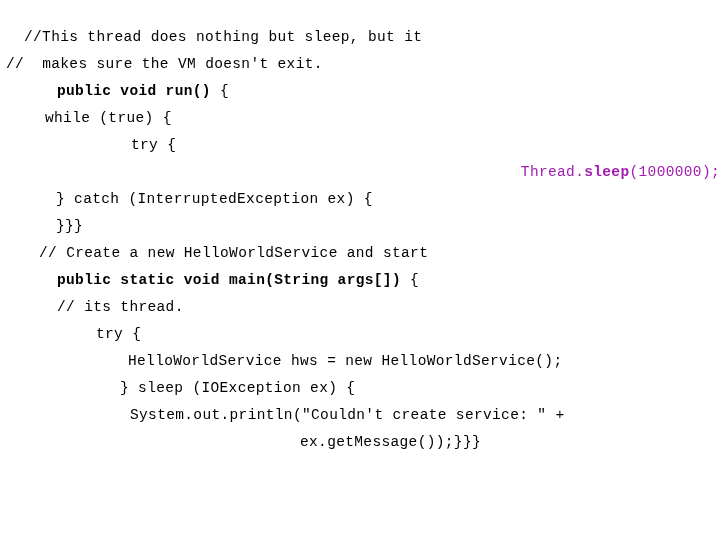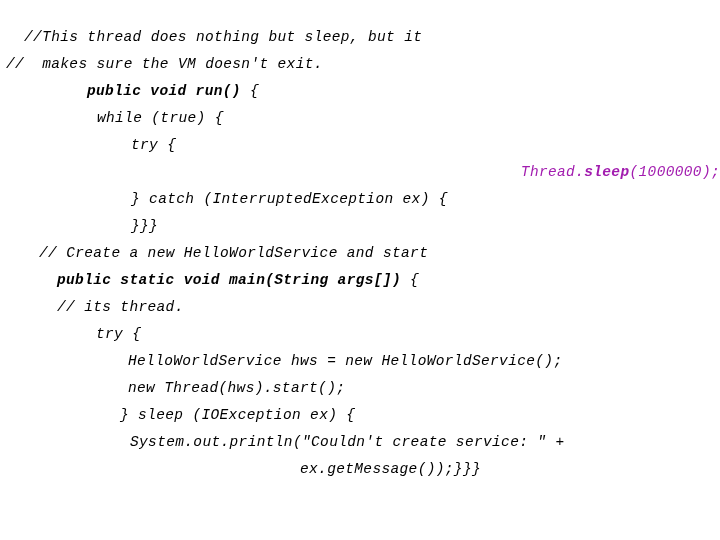--- a/index.html
+++ b/index.html
@@ -17,45 +17,44 @@
     position: relative;
     width: 720px;
     height: 540px;
     background: #ffffff;
   }
   .code-block {
     position: absolute;
     left: 0;
     top: 24px;
     width: 720px;
-    font-style: italic;
   }
   .code-line {
     display: block;
     height: 27px;
     line-height: 27px;
     white-space: pre;
     color: #000000;
     font-size: 14.5px;
     letter-spacing: 0.35px;
     font-family: "Liberation Mono", "DejaVu Sans Mono", monospace;
   }
   .code-line .seg {
     white-space: pre;
   }
   .code-line .seg.bold {
     font-weight: bold;
   }
   
   .ind-0  { padding-left: 24px; }
-  .ind-1  { padding-left: 87px; }
-  .ind-2  { padding-left: 97px; }
+  .ind-1  { padding-left: 57px; }
+  .ind-2  { padding-left: 45px; }
   .ind-3  { padding-left: 131px; }
   .ind-4  { padding-left: 188px; }
-  .ind-5  { padding-left: 104px; margin-left: 27px; }
+  .ind-5  { padding-left: 56px; }
   .ind-6  { padding-left: 57px; }
   .ind-7  { padding-left: 96px; }
   .ind-8  { padding-left: 128px; }
   .ind-9  { padding-left: 120px; }
   .ind-10 { padding-left: 130px; }
   .ind-11 { padding-left: 300px; }
 </style>
 </head>
 <body style="background: rgb(255, 255, 255);">
 
@@ -67,18 +66,17 @@
       <div class="code-line ind-2" style="color: rgb(0, 0, 0);"><span class="seg">while (true) {</span></div>
       <div class="code-line ind-3" style="color: rgb(0, 0, 0);"><span class="seg">try {</span></div>
       <div class="code-line ind-4" style="color: #a21caf; text-align: right;"><span class="seg">Thread.</span><span class="seg bold">sleep</span><span class="seg">(1000000);</span></div>
       <div class="code-line ind-5" style="color: rgb(0, 0, 0);"><span class="seg">} catch (InterruptedException ex) {</span></div>
       <div class="code-line ind-5" style="color: rgb(0, 0, 0);"><span class="seg">}}}</span></div>
       <div class="code-line ind-6" style="color: rgb(0, 0, 0); padding-left: 39px;"><span class="seg">// Create a new HelloWorldService and start</span></div>
       <div class="code-line ind-6" style="color: rgb(0, 0, 0);"><span class="seg bold">public static void main(String args[])</span><span class="seg"> {</span></div>
       <div class="code-line ind-6" style="color: rgb(0, 0, 0);"><span class="seg">// its thread.</span></div>
       <div class="code-line ind-7" style="color: rgb(0, 0, 0);"><span class="seg">try {</span></div>
       <div class="code-line ind-8" style="color: rgb(0, 0, 0);"><span class="seg">HelloWorldService hws = new HelloWorldService();</span></div>
-      <div class="code-line ind-8" style="color: rgb(0, 0, 0);"><span class="seg">new Thread(hws).start();</span></div>
       <div class="code-line ind-9" style="color: rgb(0, 0, 0);"><span class="seg">} sleep (IOException ex) {</span></div>
       <div class="code-line ind-10" style="color: rgb(0, 0, 0);"><span class="seg">System.out.println("Couldn't create service: " +</span></div>
       <div class="code-line ind-11" style="color: rgb(0, 0, 0);"><span class="seg">ex.getMessage());}}}</span></div>
     </div>
 </div>
 
 </body></html>

